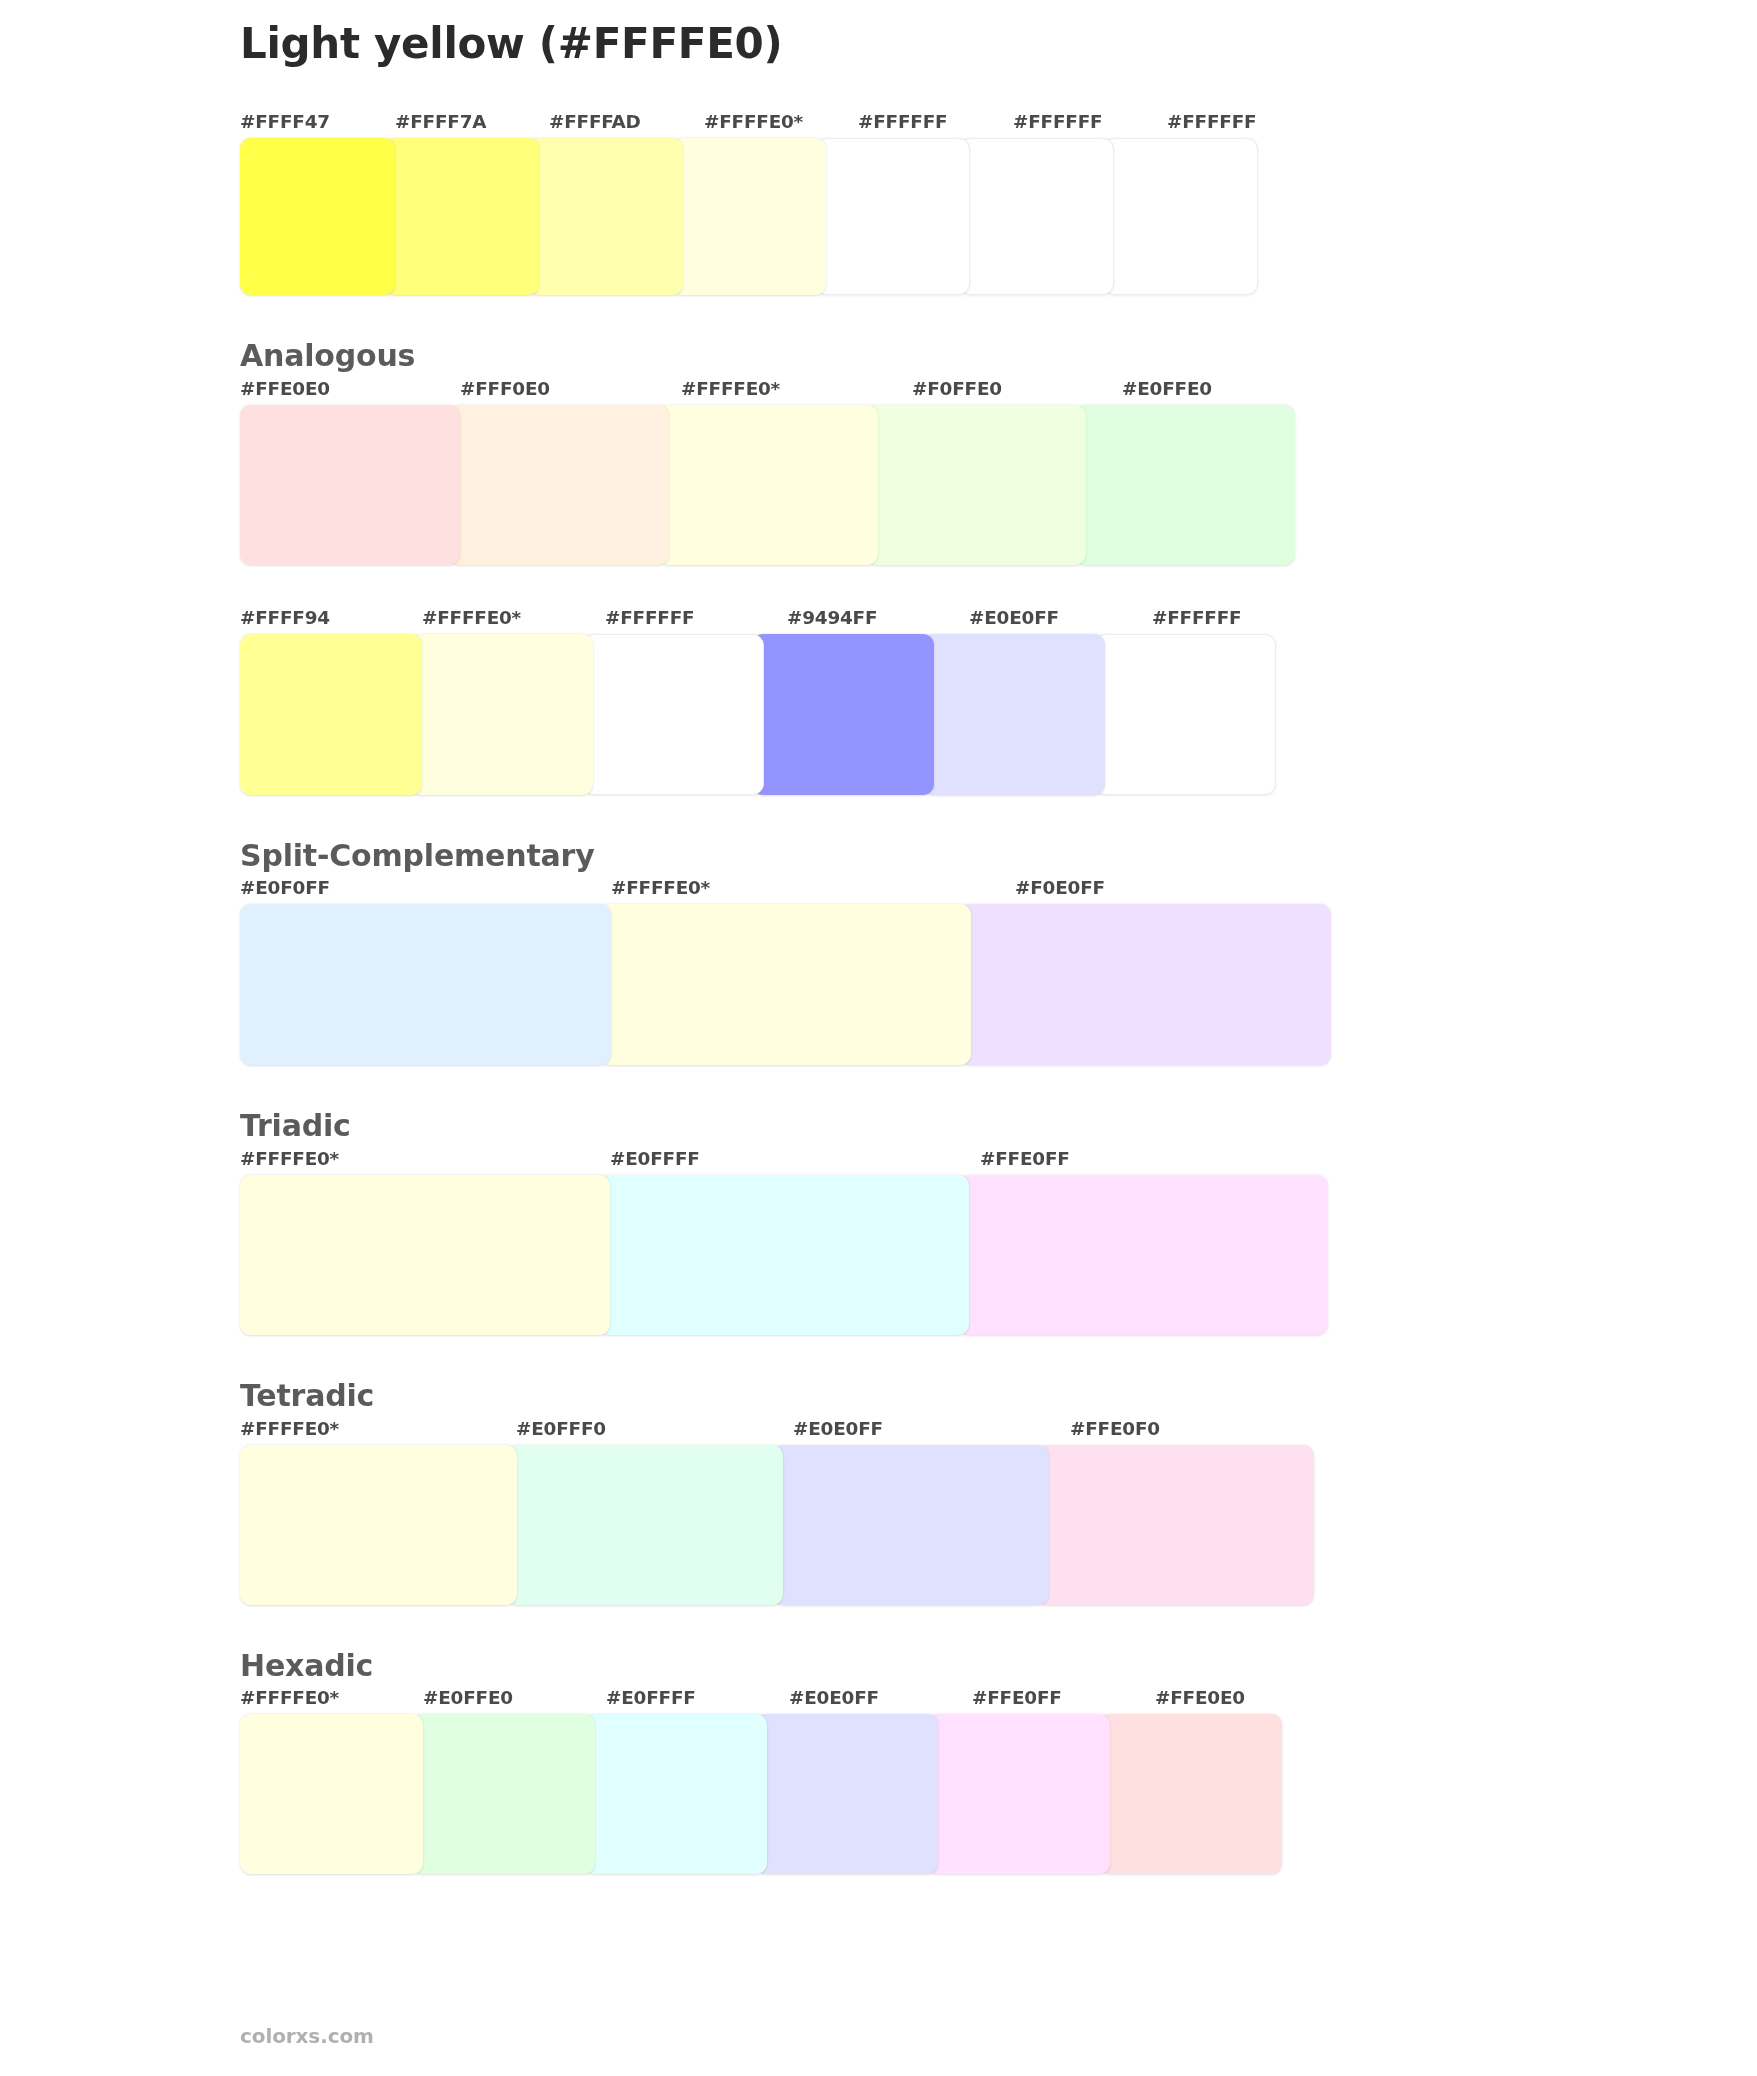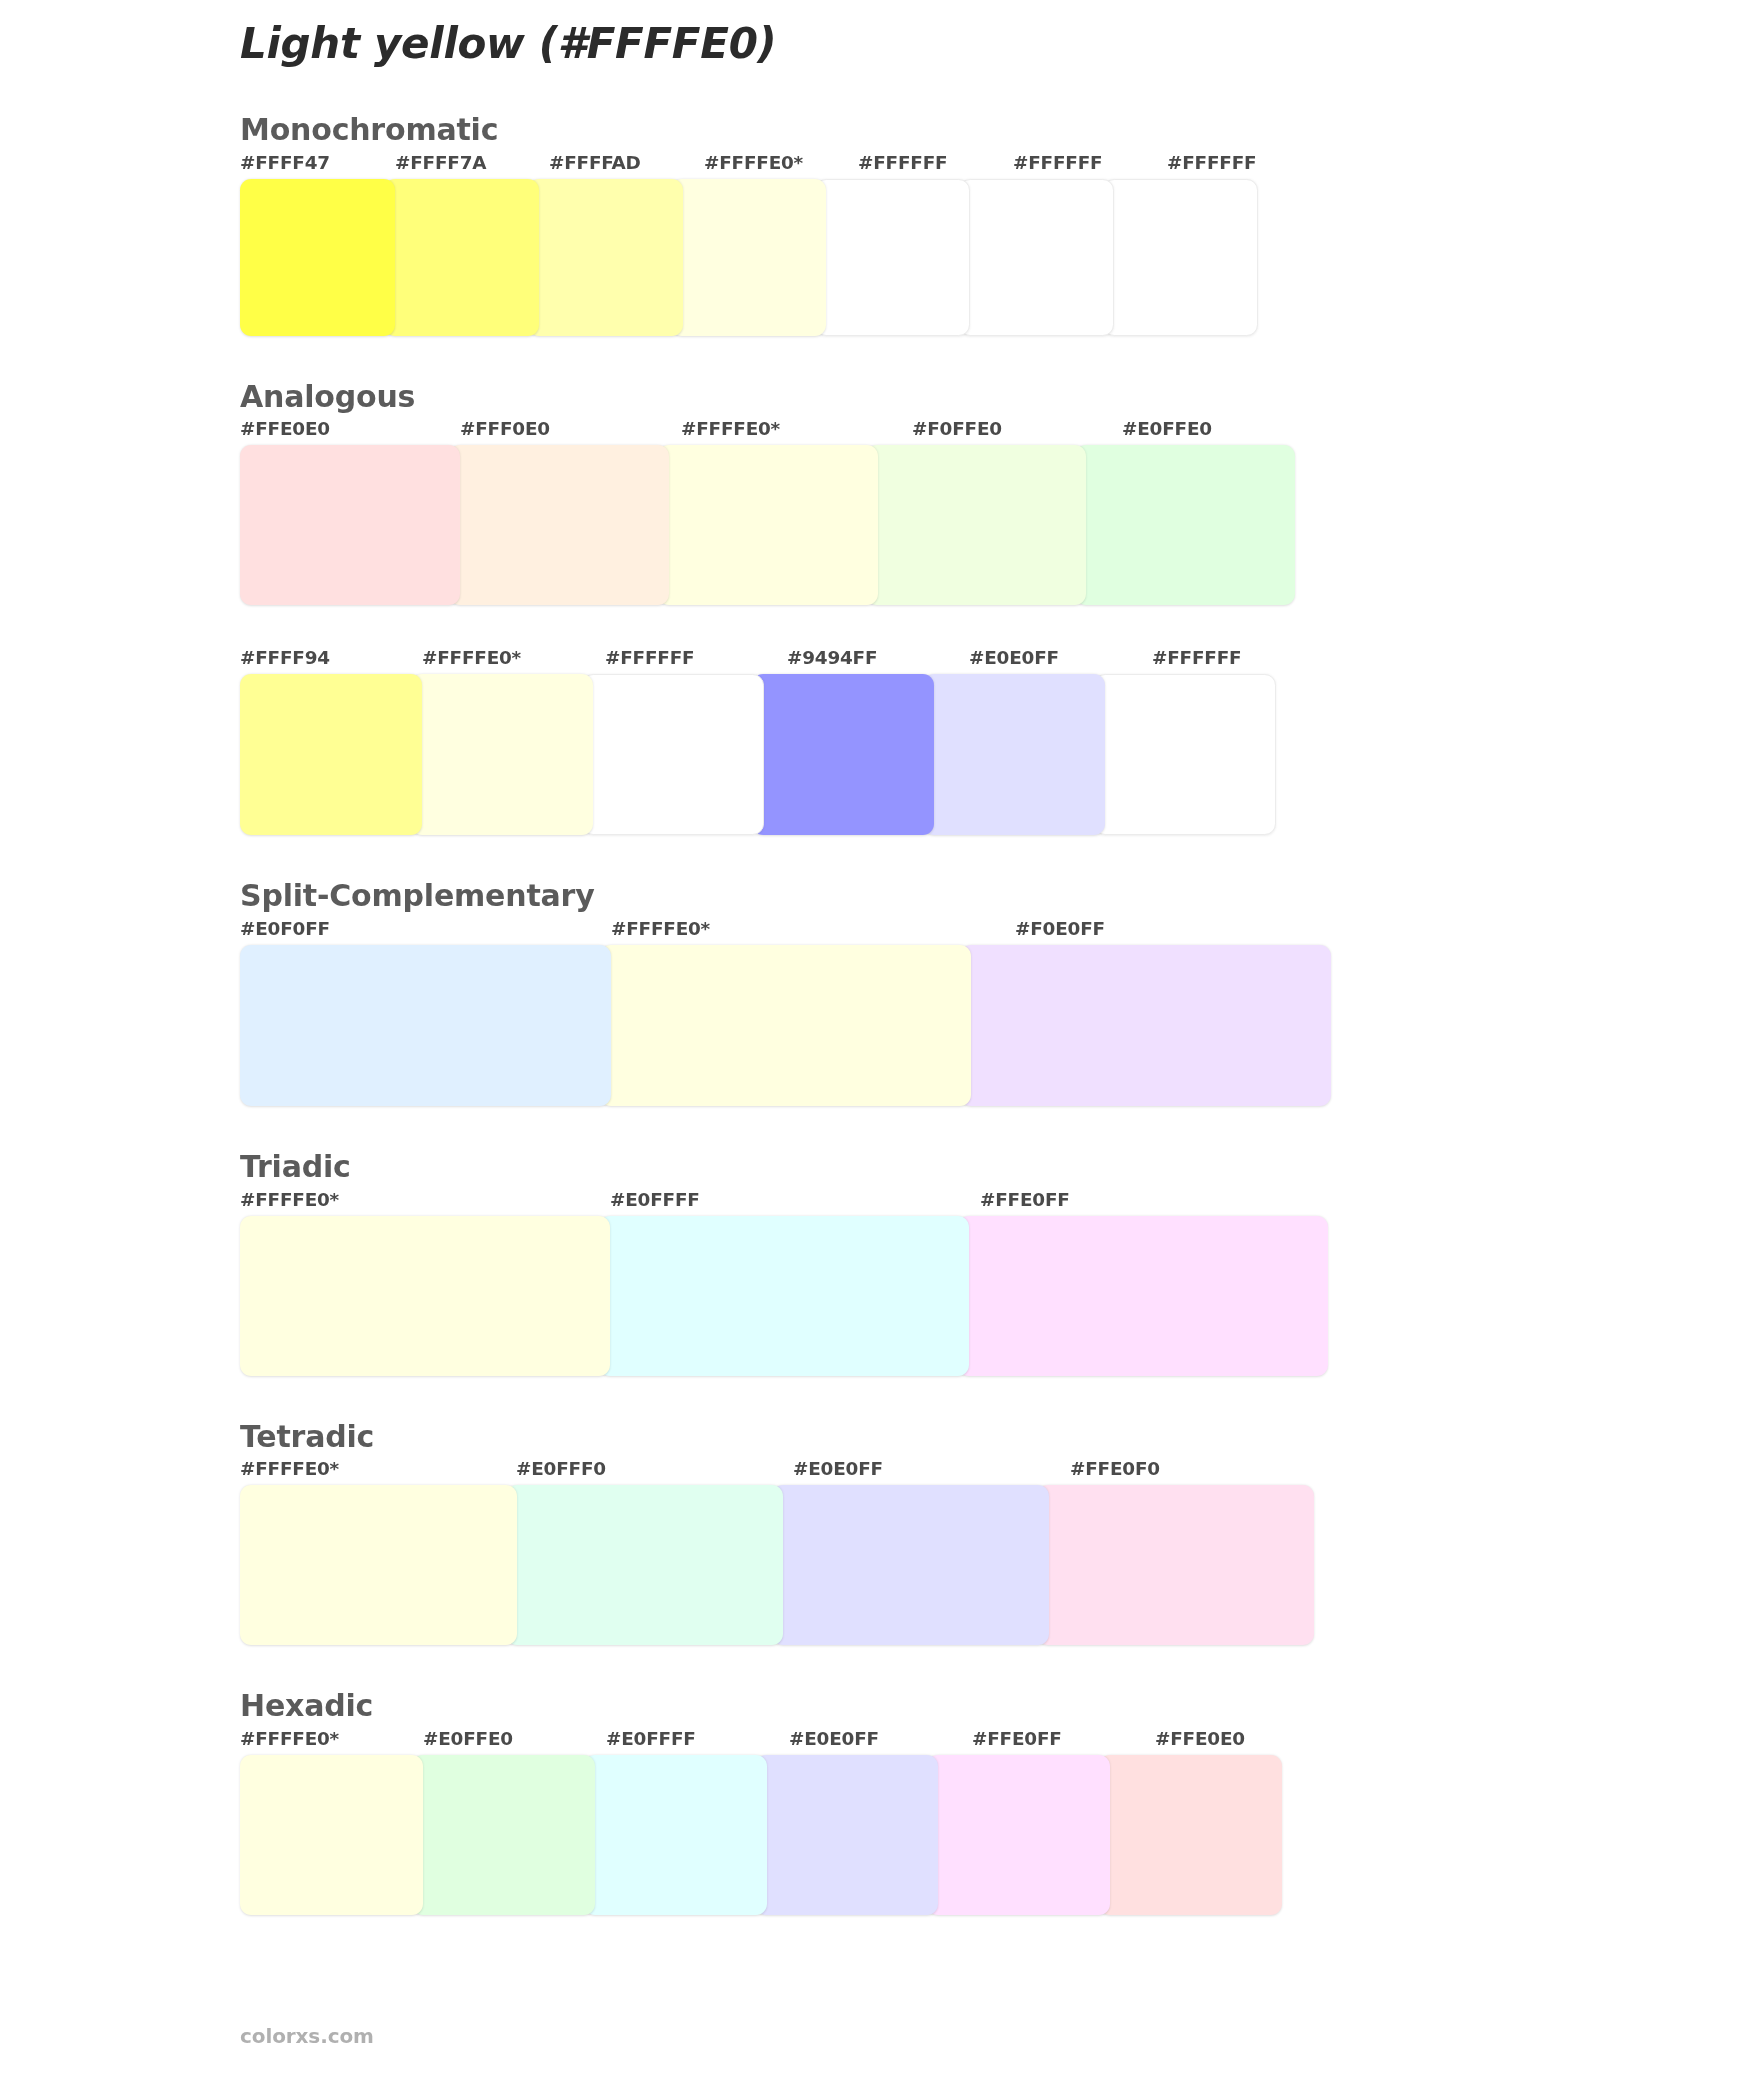--- a/index.html
+++ b/index.html
@@ -26,21 +26,20 @@
     padding-top: 17.6px;
   }
   .page-title {
     font-size: 42px;
     font-weight: 700;
     color: #2b2b2b;
     letter-spacing: -0.3px;
     margin: 0;
     line-height: 1.22;
     font-family: "DejaVu Sans", "Liberation Sans", sans-serif;
-    font-style: italic;
   }
   .page-subtitle {
     font-size: 32px;
     font-weight: 700;
     color: #3a3a3a;
     margin: 11.2px 0 0 0;
     line-height: 1.2;
   }
   
   .section {
@@ -109,21 +108,20 @@
 <body>
 
 <div class="page">
 
   <div class="header">
     <h1 class="page-title">Light yellow (#FFFFE0)</h1>
   </div>
 
   <div id="sections-container">
       <div class="section" data-section="monochromatic">
-        <div class="section-title">Monochromatic</div>
         <div class="labels-row" style="width: 1082px;">
           <span class="swatch-label" style="left: 0px;">#FFFF47</span>
           <span class="swatch-label" style="left: 155px;">#FFFF7A</span>
           <span class="swatch-label" style="left: 309px;">#FFFFAD</span>
           <span class="swatch-label" style="left: 464px;">#FFFFE0*</span>
           <span class="swatch-label" style="left: 618px;">#FFFFFF</span>
           <span class="swatch-label" style="left: 773px;">#FFFFFF</span>
           <span class="swatch-label" style="left: 927px;">#FFFFFF</span>
         </div>
         <div class="swatch-row" style="width: 1082px;">

